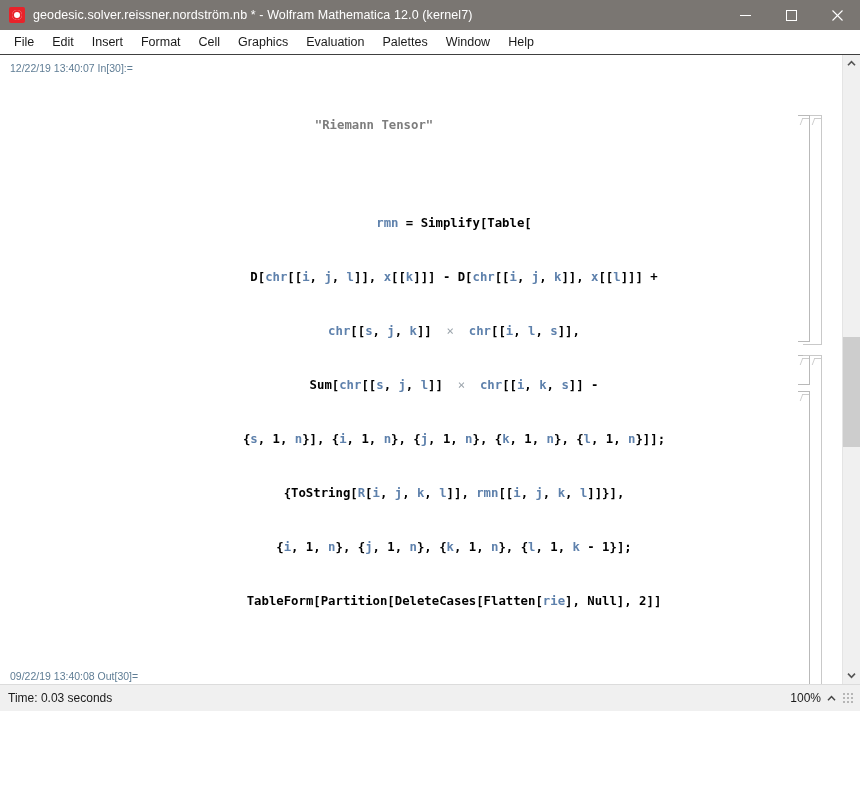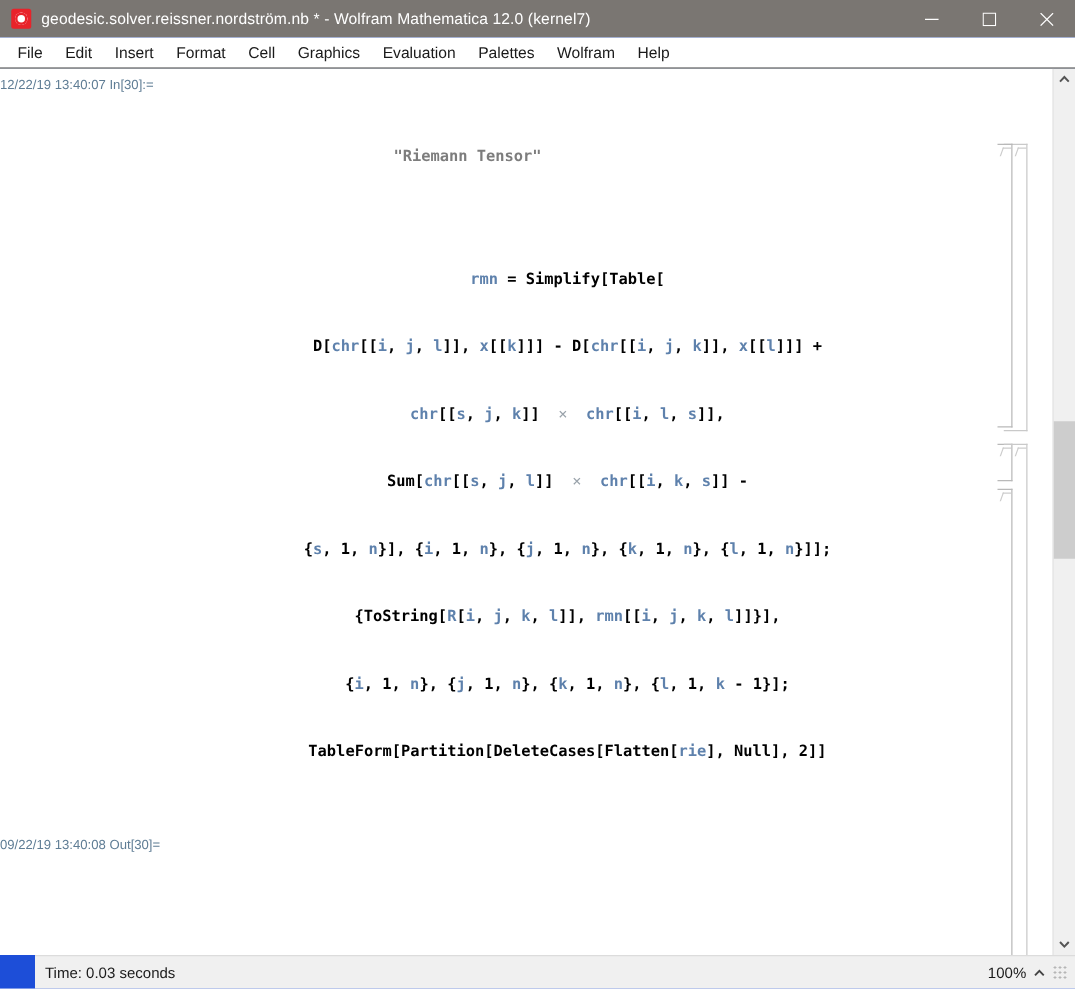--- a/index.html
+++ b/index.html
@@ -3,23 +3,23 @@
 <meta charset="utf-8">
 <style>
   html, body {
     margin: 0; padding: 0;
     width: 860px; height: 791px;
     overflow: hidden;
     background: #ffffff;
     font-family: "Liberation Sans", sans-serif;
   }
   .window {
-    width: 860px; height: 791px;
+    width: 860px; height: 711px;
     display: flex; flex-direction: column;
-    background: #1d4ed8;
+    background: #0369a1;
     position: relative;
   }
 
   
   .titlebar {
     height: 30px; min-height: 30px;
     background: #7a7672;
     display: flex; align-items: center;
     color: #ffffff;
     user-select: none;
@@ -95,20 +95,21 @@
     position: relative;
     overflow: hidden;
     background: #ffffff;
   }
 
   .celllabel {
     font-size: 10.5px;
     color: #5f7d95;
     font-family: "Liberation Sans", sans-serif;
     letter-spacing: 0px;
+    padding-left: 10px;
     white-space: nowrap;
   }
 
   .codeblock {
     font-family: "DejaVu Sans Mono", monospace;
     font-size: 12.3px;
     font-weight: bold;
     color: #000000;
     line-height: 18px;
     white-space: pre;
@@ -184,21 +185,20 @@
   .statusbar {
     height: 26px; min-height: 26px;
     background: #f0f0f0;
     border-top: 1px solid #dcdcdc;
     display: flex;
     align-items: center;
     justify-content: space-between;
     font-size: 12px;
     color: #1a1a1a;
     user-select: none;
-    margin-left: 28px;
   }
   .status-left { padding-left: 8px; white-space: nowrap; }
   .status-right {
     display: flex; align-items: center; gap: 6px;
     padding-right: 6px;
     justify-content: space-between;
   }
   .zoomlabel { font-size: 12px; }
   .grip {
     width: 12px; height: 12px;
@@ -238,21 +238,21 @@
 
   <div class="menubar">
     <div class="menuitem">File</div>
     <div class="menuitem">Edit</div>
     <div class="menuitem">Insert</div>
     <div class="menuitem">Format</div>
     <div class="menuitem">Cell</div>
     <div class="menuitem">Graphics</div>
     <div class="menuitem">Evaluation</div>
     <div class="menuitem">Palettes</div>
-    <div class="menuitem">Wolfram</div>
+    <div class="menuitem">Window</div>
     <div class="menuitem">Help</div>
   </div>
 
   <div class="nbwrap">
     <div class="nbcanvas">
 
       <div style="padding-top:7px;">
         <div class="celllabel">12/22/19 13:40:07 In[30]:=</div>
         <div style="height:6px;"></div>
         <div class="codeblock">

